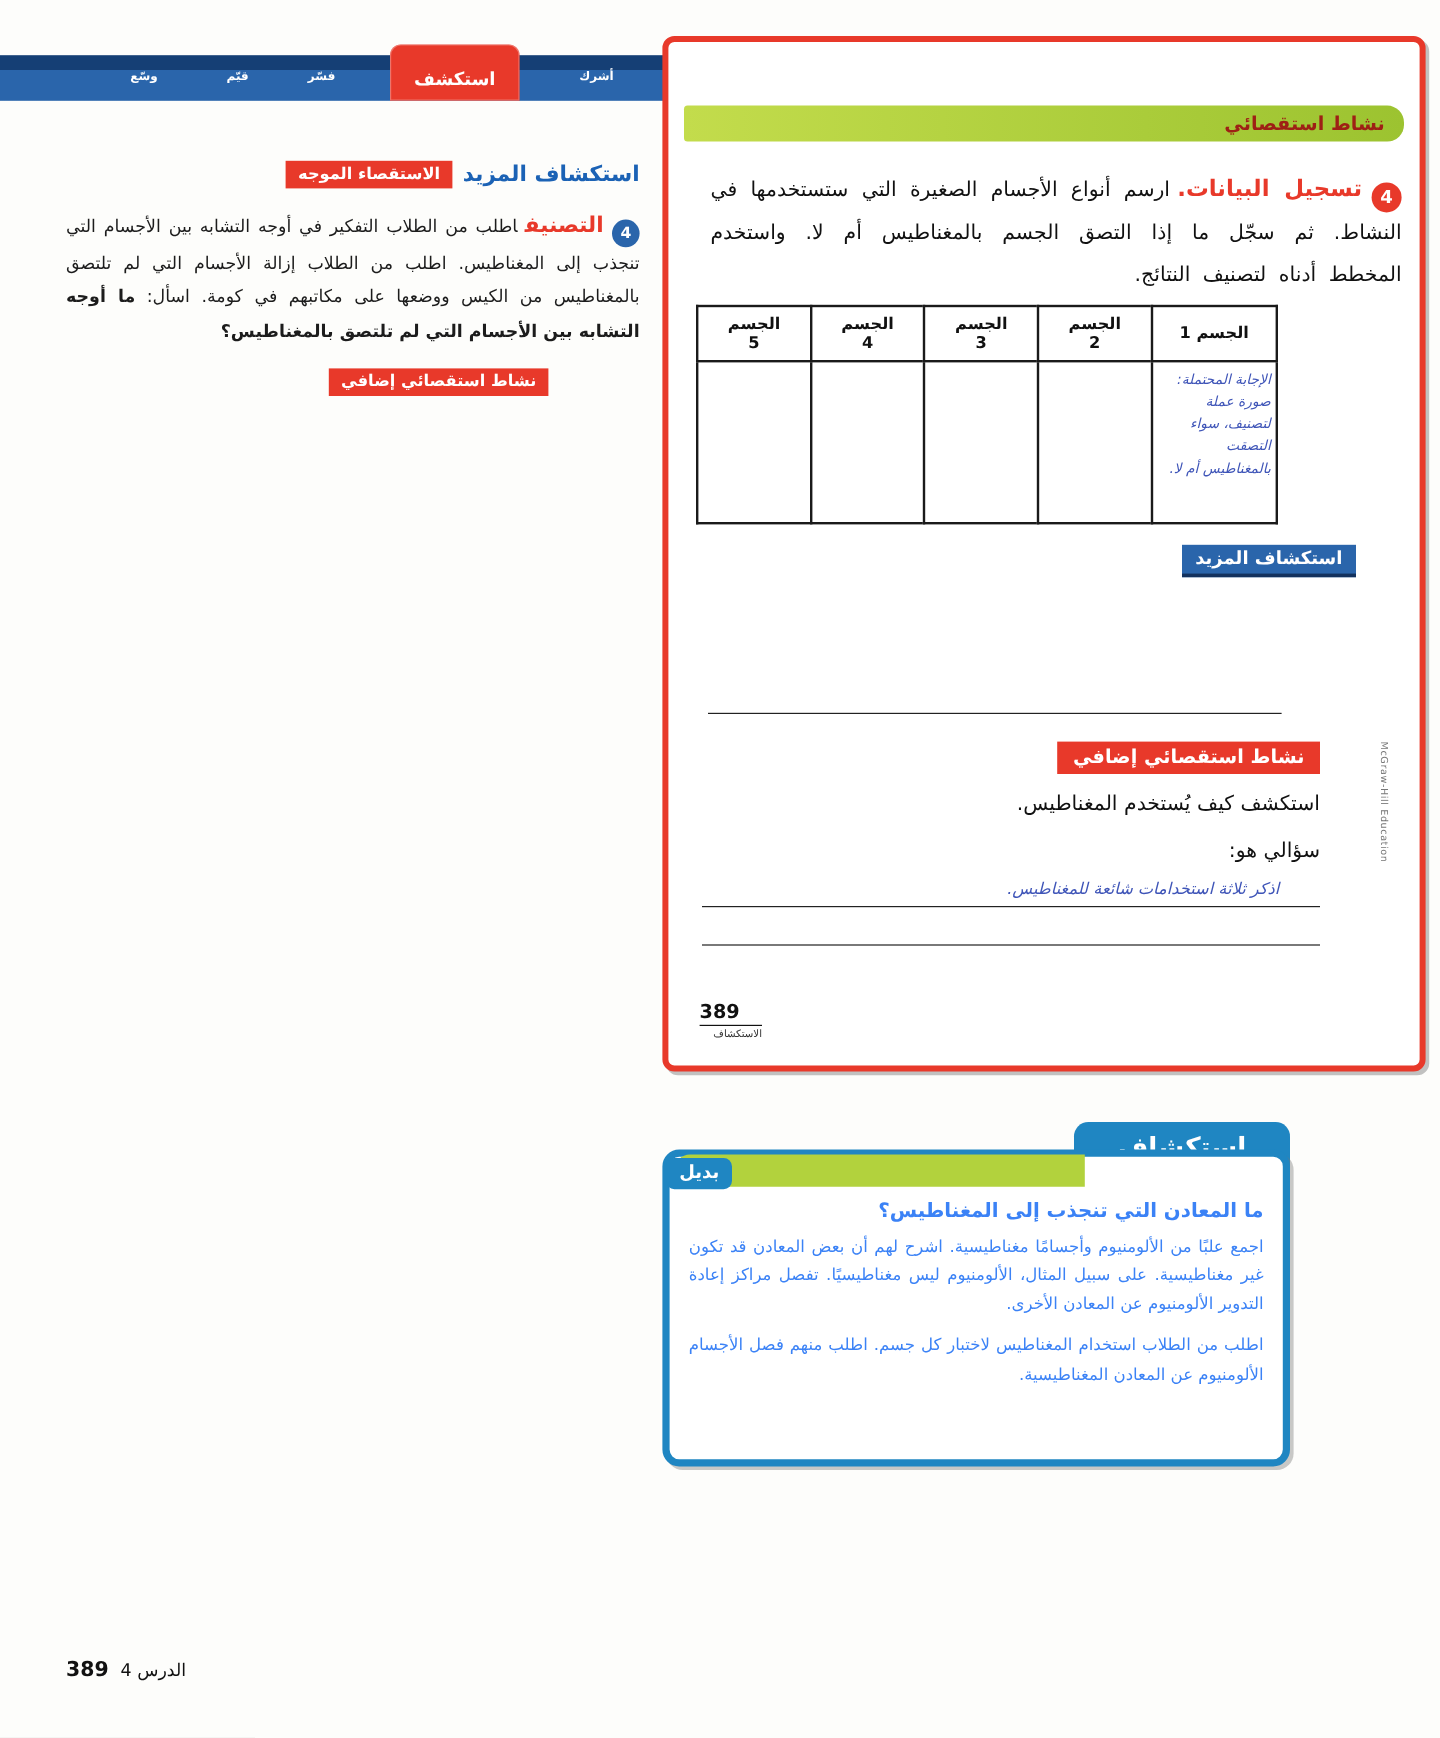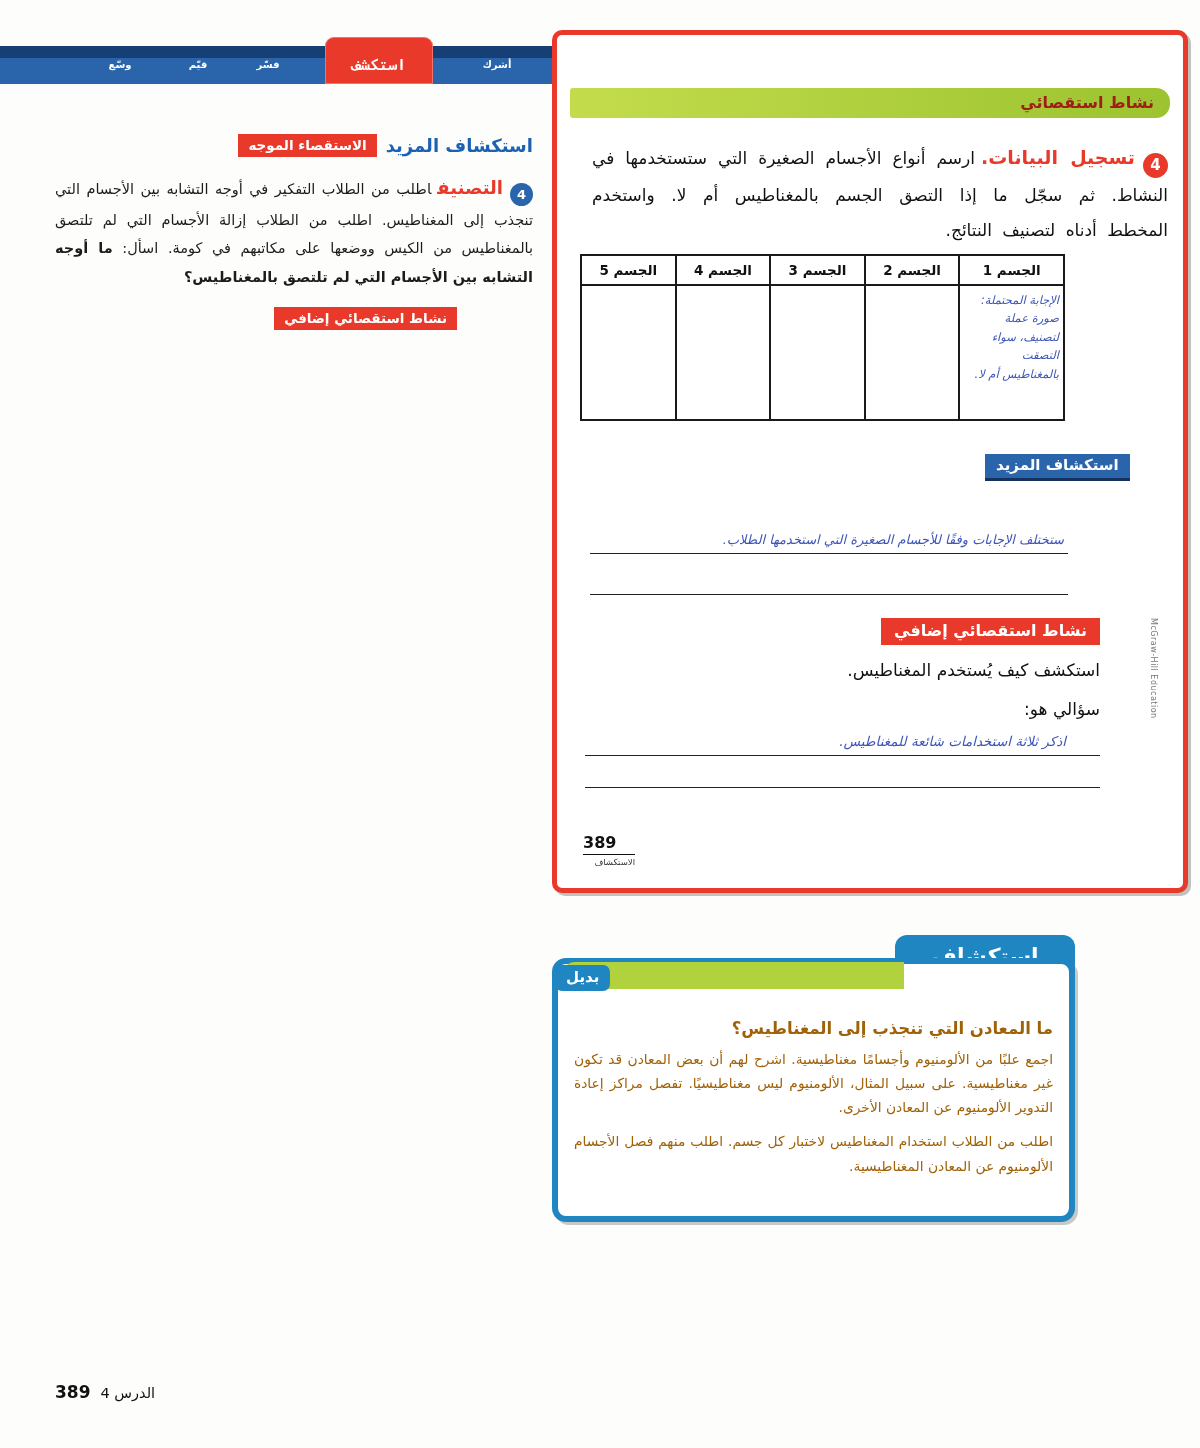--- a/index.html
+++ b/index.html
@@ -7,21 +7,21 @@
   .page { position:relative; width:1200px; height:1448px; background:#fdfdfb; margin:0 auto; overflow:hidden; }
 
   
   .topbar { position:absolute; left:0; top:46px; width:557px; height:38px;
     background:linear-gradient(to bottom,#153f75 0,#153f75 32%,#2a65ab 32%,#2a65ab 100%); }
   .nav-tab { position:absolute; top:13px; transform:translateX(-50%); color:#fff;
     font-weight:bold; font-size:10px; white-space:nowrap; cursor:default; }
   .nav-tab-active { position:absolute; left:325px; top:-9px; width:108px; height:47px;
     background:#e8392a; border-radius:9px 9px 0 0; color:#fff; font-weight:bold; font-size:15px;
     display:flex; align-items:flex-end; justify-content:center; padding-bottom:9px;
-    box-shadow:inset 0 0 0 1px rgba(255,255,255,.3);font-family:Liberation Mono, monospace; }
+    box-shadow:inset 0 0 0 1px rgba(255,255,255,.3); }
 
   
   .left-col { position:absolute; left:55px; top:134px; width:478px; direction:rtl; color:#1c1c1c; }
   .lc-header { display:flex; align-items:center; gap:9px; }
   .lc-title-blue { color:#1b62b5; font-weight:bold; font-size:18px; }
   .red-label { background:#e8392a; color:#fff; font-weight:bold; font-size:13.5px; padding:3px 10px 4px; }
   .lc-step { margin-top:13px; font-size:14.5px; line-height:1.95; text-align:justify; }
   .num-circle { display:inline-flex; width:23px; height:23px; border-radius:50%;
     color:#fff; font-weight:bold; font-size:13px; align-items:center; justify-content:center;
     margin-left:7px; vertical-align:-5px; }
@@ -40,21 +40,21 @@
     background:linear-gradient(to left,#9cc330,#c3dc4c); border-radius:3px 14px 14px 3px;
     color:#9e2015; font-weight:bold; font-size:16px; direction:rtl; text-align:right;
     padding:5px 16px 0 0; }
   .ws-step4 { position:absolute; left:35px; right:15px; top:103px; direction:rtl;
     font-size:17px; line-height:2.05; text-align:justify; word-spacing:5px; color:#111; }
   .ws-step-title { color:#e8392a; font-weight:bold; font-size:19px; margin-left:6px; }
   .ws-circle { width:25px; height:25px; font-size:15px; margin-left:8px; vertical-align:-6px; }
 
   table.ws-table { position:absolute; left:23px; top:219px; width:485px; border-collapse:collapse;
     direction:rtl; }
-  .ws-table th { border:2px solid #1a1a1a; font-size:13.5px; font-weight:bold; padding:6px 2px;
+  .ws-table th { border:2px solid #1a1a1a; font-size:13.5px; font-weight:bold; padding:6px 18px;
     text-align:center; color:#111;margin-top:47px; }
   .ws-table td { border:2px solid #1a1a1a; height:135px; vertical-align:top; padding:5px 4px; }
   .hand { color:#3f55b8; font-style:italic; }
   .ws-cell-answer { font-size:11.5px; line-height:1.6; text-align:right; }
 
   .ws-explore-label { position:absolute; left:428px; top:419px; background:#2a65ab; color:#fff;
     font-weight:bold; font-size:15px; padding:2px 11px 4px; border-bottom:3px solid #13325e; }
   .ws-step5 { position:absolute; left:35px; right:15px; top:459px; direction:rtl;
     font-size:16.5px; line-height:1.9; text-align:right; word-spacing:3px; color:#111; }
   .ws-ans1 { position:absolute; left:33px; width:478px; top:497px; direction:rtl; text-align:right;
@@ -82,22 +82,22 @@
   .altbox-tab { position:absolute; right:0; top:0; width:180px; height:58px; background:#1f86c2;
     border-radius:12px 12px 0 0; color:#fff; font-weight:bold; font-size:22px; text-align:center;
     padding-top:9px; z-index:1; }
   .altbox-box { position:absolute; left:0; top:23px; width:523px; height:264px; background:#fff;
     border:6px solid #1f86c2; border-radius:14px; z-index:2;
     box-shadow:3px 3px 0 rgba(120,120,120,.4); }
   .altbox-stripe { position:absolute; left:10px; top:27px; width:342px; height:27px;
     background:#b2d23d; border-radius:13px 0 0 13px; z-index:3; }
   .altbox-badeel { position:absolute; left:3px; top:30px; background:#1f86c2; color:#fff;
     font-weight:bold; font-size:15px; padding:3px 11px 5px; border-radius:7px; z-index:4; }
-  .altbox-content { position:absolute; left:22px; right:22px; top:84px; direction:rtl;
-    color:#a16207; z-index:3; }
+  .altbox-content { position:absolute; left:22px; right:22px; top:64px; direction:rtl;
+    color:#3b82f6; z-index:3; }
   .altbox-title { font-weight:bold; font-size:16.5px; text-align:right; margin-bottom:9px; }
   .altbox-para { font-size:13.8px; line-height:1.75; text-align:justify; }
   .altbox-para + .altbox-para { margin-top:10px; }
 
   
   .footer { position:absolute; left:55px; top:1382px; display:flex; gap:10px; align-items:baseline; }
   .footer-num { font-weight:bold; font-size:17px; color:#111; }
   .footer-lesson { font-size:14.5px; color:#111; direction:rtl; }
 </style>
 </head>
@@ -157,21 +157,20 @@
           <td></td>
           <td></td>
           <td></td>
         </tr>
       </tbody>
     </table>
 
     <span class="ws-explore-label">استكشاف المزيد</span>
 
 
-    <div class="ws-ans1 hand">ستختلف الإجابات وفقًا للأجسام الصغيرة التي استخدمها الطلاب.</div>
     <div class="ws-line2"></div>
 
     <span class="red-label ws-red-label">نشاط استقصائي إضافي</span>
     <div class="ws-extra-text">استكشف كيف يُستخدم المغناطيس.</div>
     <div class="ws-extra-prompt">سؤالي هو:</div>
 
     <div class="ws-ans3 hand">اذكر ثلاثة استخدامات شائعة للمغناطيس.</div>
     <div class="ws-line4"></div>
 
     <div class="ws-pagenum">

